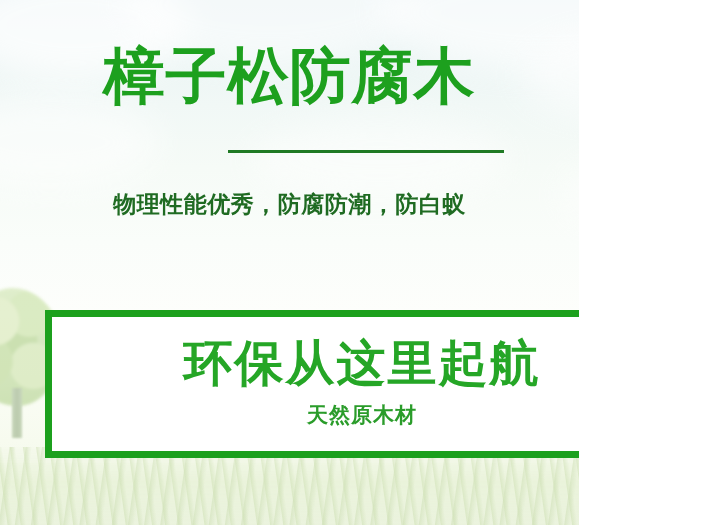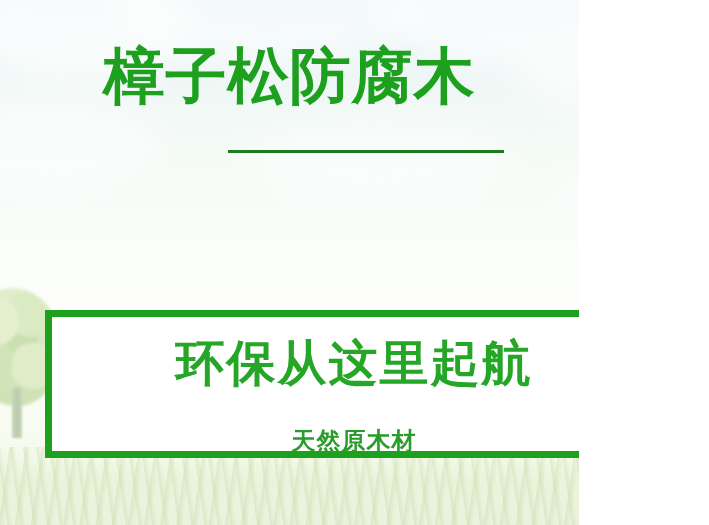--- a/index.html
+++ b/index.html
@@ -156,43 +156,43 @@
     width: 618px;
     height: 148px;
     box-sizing: border-box;
     border: 7px solid #1ca01d;
     background: #ffffff;
   }
   .frame-inner {
     position: relative;
     width: 100%;
     height: 100%;
+    padding-left: 16px;
   }
   .slogan {
     position: absolute;
     left: 0; right: 0;
     top: 14px;
     text-align: center;
     font-size: 49px;
     font-weight: 700;
     color: #25a626;
     letter-spacing: 2px;
     white-space: nowrap;
   }
   .slogan-sub {
     position: absolute;
     left: 0; right: 0;
     top: 84px;
     text-align: center;
-    font-size: 24px;
+    font-size: 21px;
     font-weight: 700;
     color: #2a9c2a;
     letter-spacing: 1px;
     white-space: nowrap;
-    margin-top: 24px;
   }
 </style>
 </head>
 <body>
 
 <div id="poster">
 
   <div class="cloud c1"></div>
   <div class="cloud c2"></div>
   <div class="cloud c3"></div>
@@ -207,20 +207,21 @@
   </div>
 
   <div class="grass-fade"></div>
   <div class="grass"></div>
 
   <div class="title">樟子松防腐木</div>
 
   <div class="divider"></div>
 
   <div class="subtext">
+    <div>物理性能优秀，防腐防潮，防白蚁</div>
   </div>
 
   <div class="leaf"></div>
 
   <div class="frame">
     <div class="frame-inner">
       <div class="slogan">环保从这里起航</div>
       <div class="slogan-sub">天然原木材</div>
     </div>
   </div>

